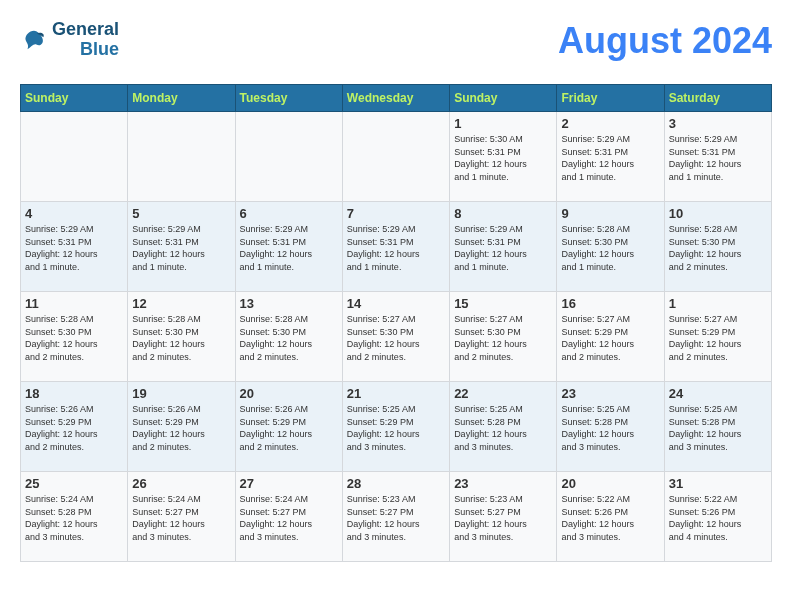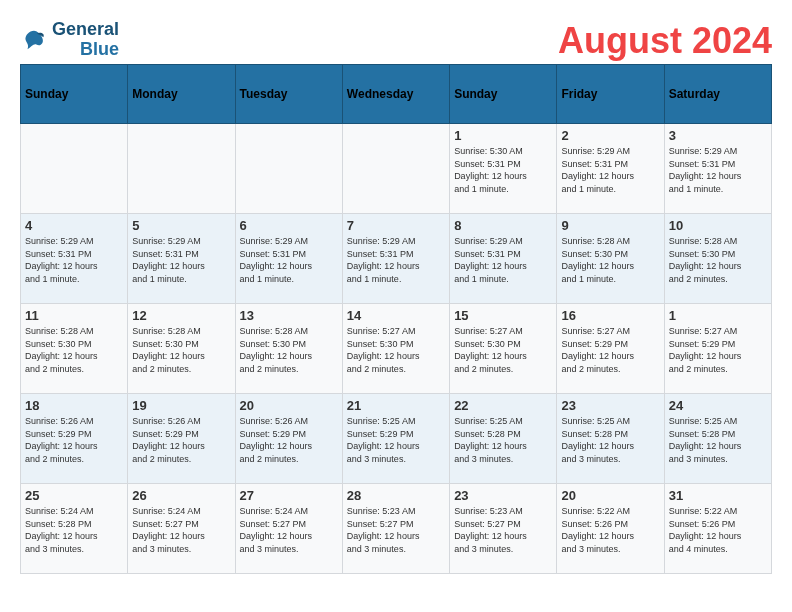--- a/index.html
+++ b/index.html
@@ -7,21 +7,21 @@
       font-family: Arial, sans-serif;
       background: #fff;
       width: 792px;
       min-height: 612px;
       padding: 20px;
     }
     .header {
       display: flex;
       justify-content: space-between;
       align-items: flex-start;
-      margin-bottom: 2px;
+      margin-bottom: 22px;
     }
     .logo {
       display: flex;
       align-items: center;
       gap: 4px;
     }
     .logo-text {
       font-size: 18px;
       font-weight: bold;
       color: #333;
@@ -33,37 +33,37 @@
     .logo-bird {
       width: 28px;
       height: 28px;
     }
     .title-block {
       text-align: right;
     }
     .month-title {
       font-size: 36px;
       font-weight: bold;
-      color: #ef4444;
+      color: #3b82f6;
     }
     .location {
       font-size: 16px;
       color: #555;
     }
     table {
       width: 100%;
       border-collapse: collapse;
       table-layout: fixed;
     }
     thead th {
       background-color: #2471a3;
-      color: #000000;
+      color: #bef264;
       font-size: 12px;
       font-weight: bold;
-      padding: 22px 4px;
+      padding: 6px 4px;
       text-align: left;
       border: 1px solid #1a5276;
     }
     tbody td {
       border: 1px solid #d5d8dc;
       vertical-align: top;
       padding: 4px;
       font-size: 9.5px;
       color: #333;
       height: 90px;

